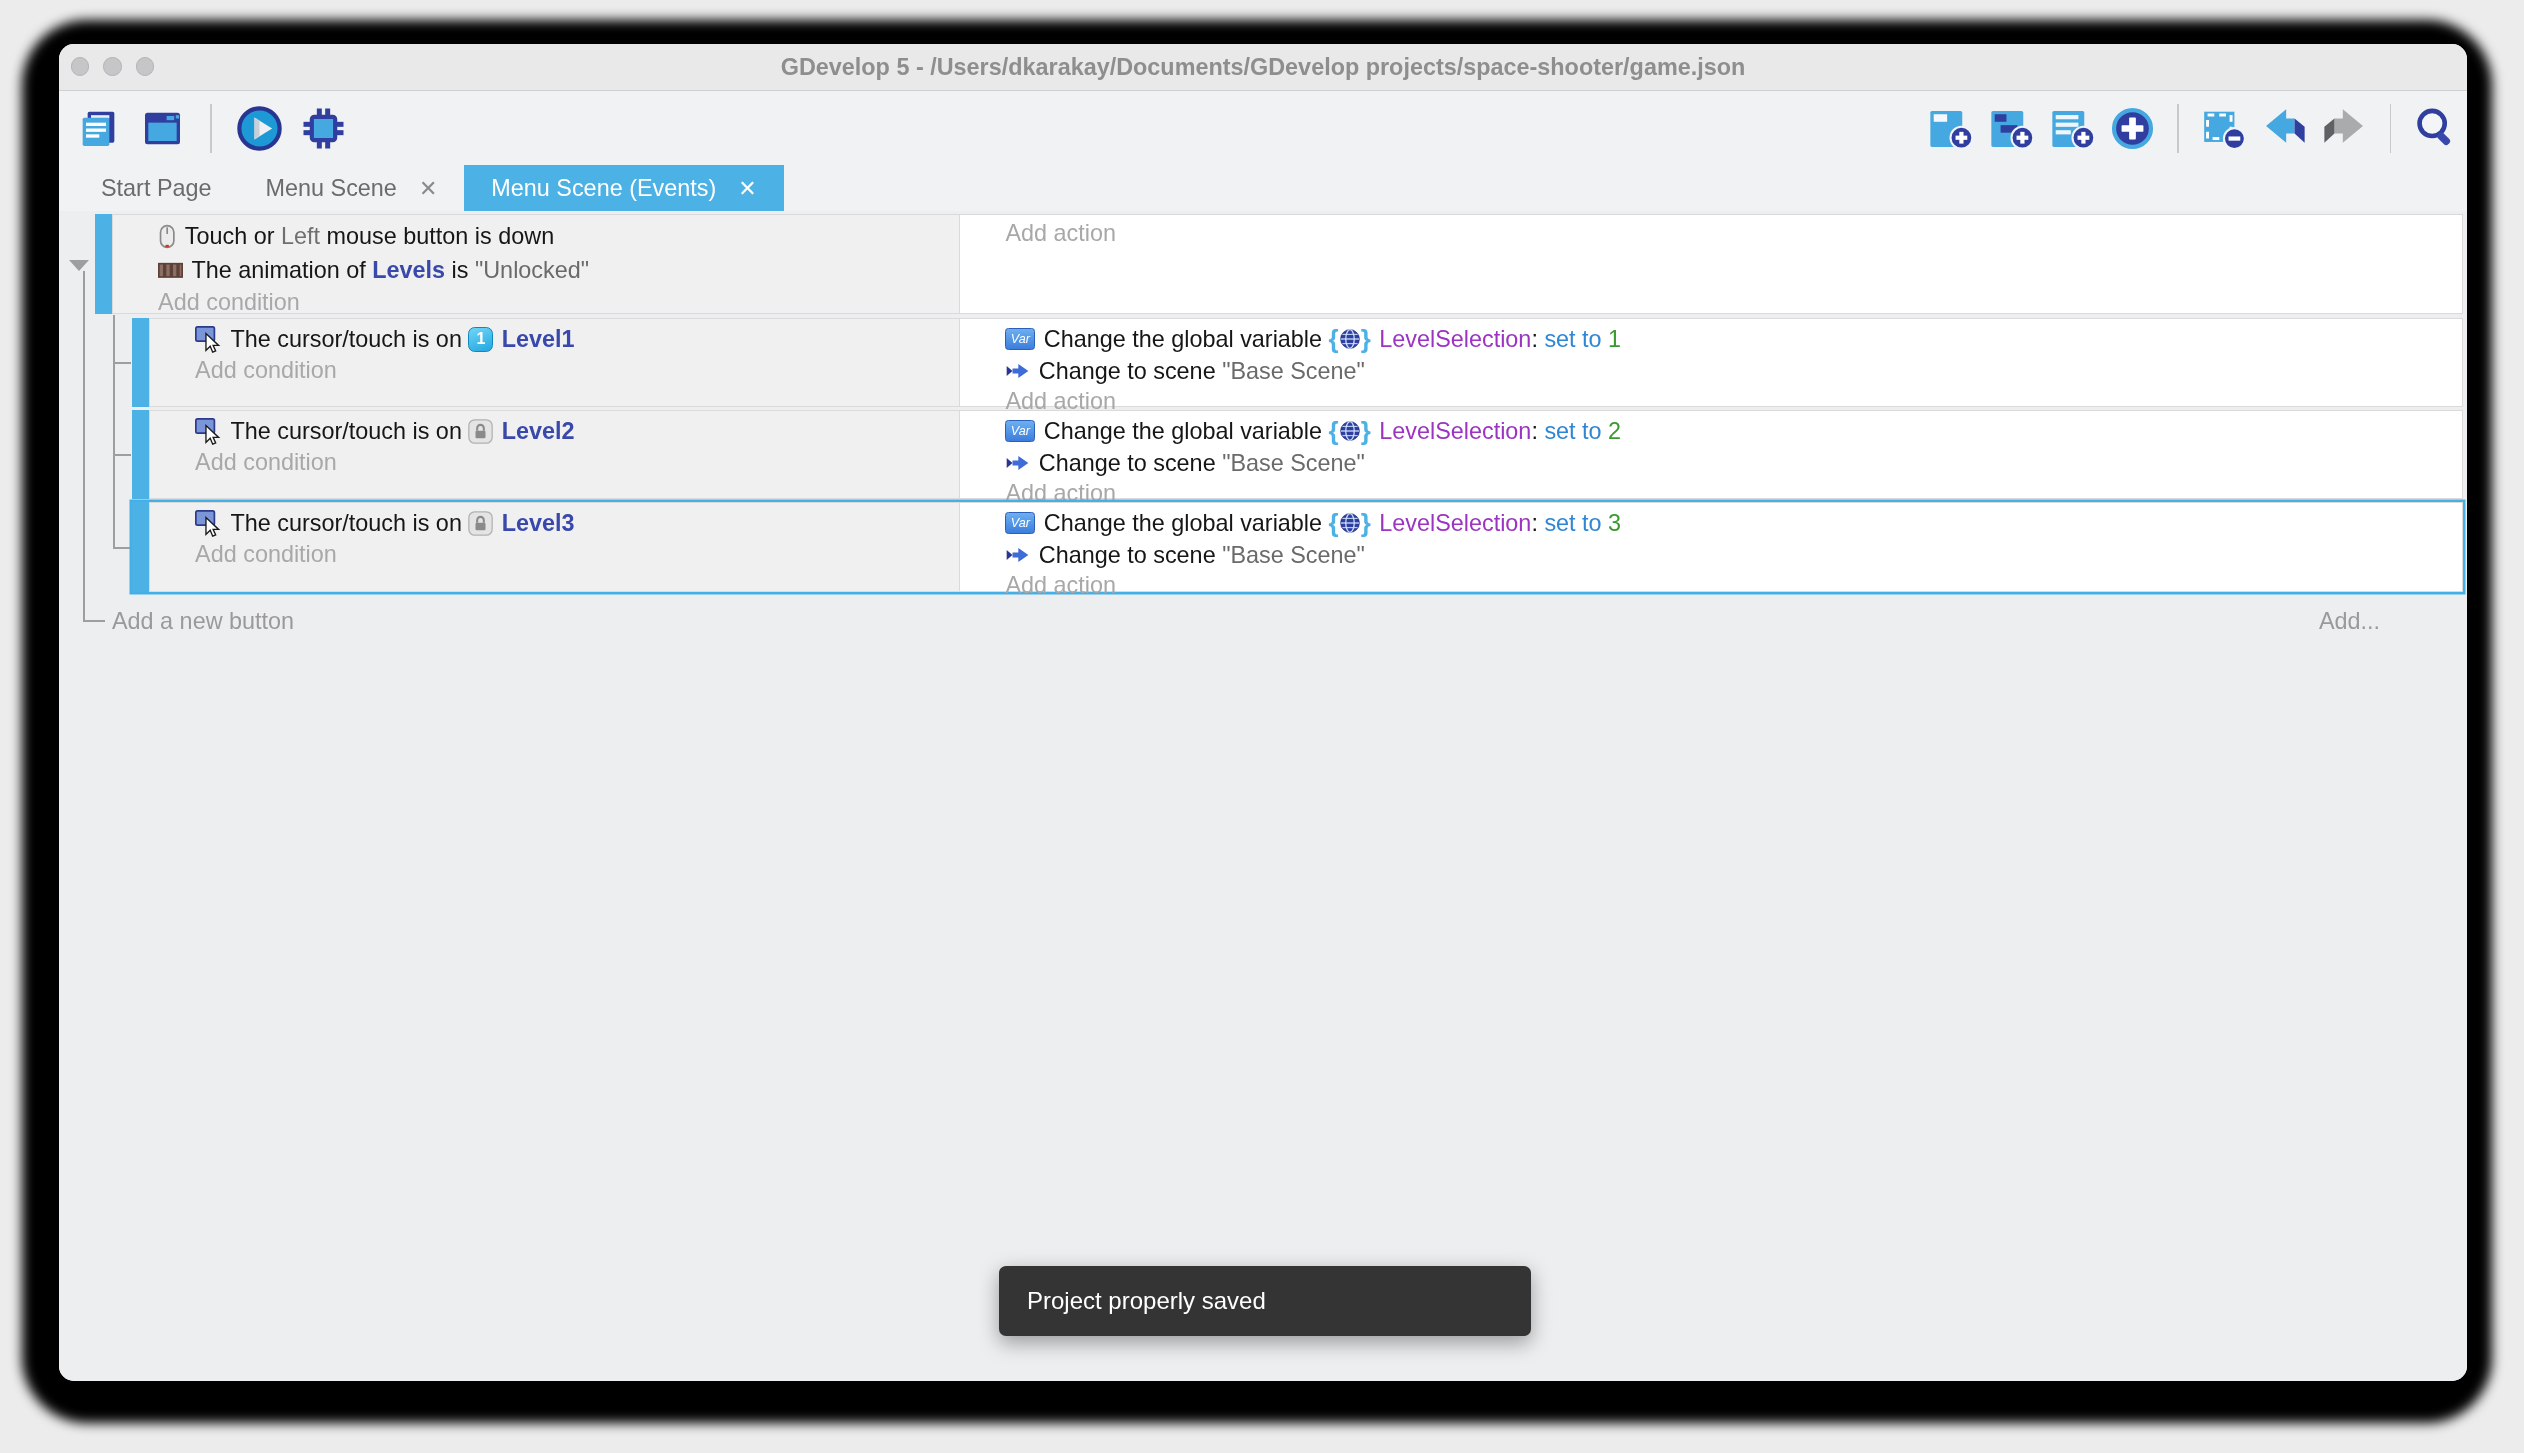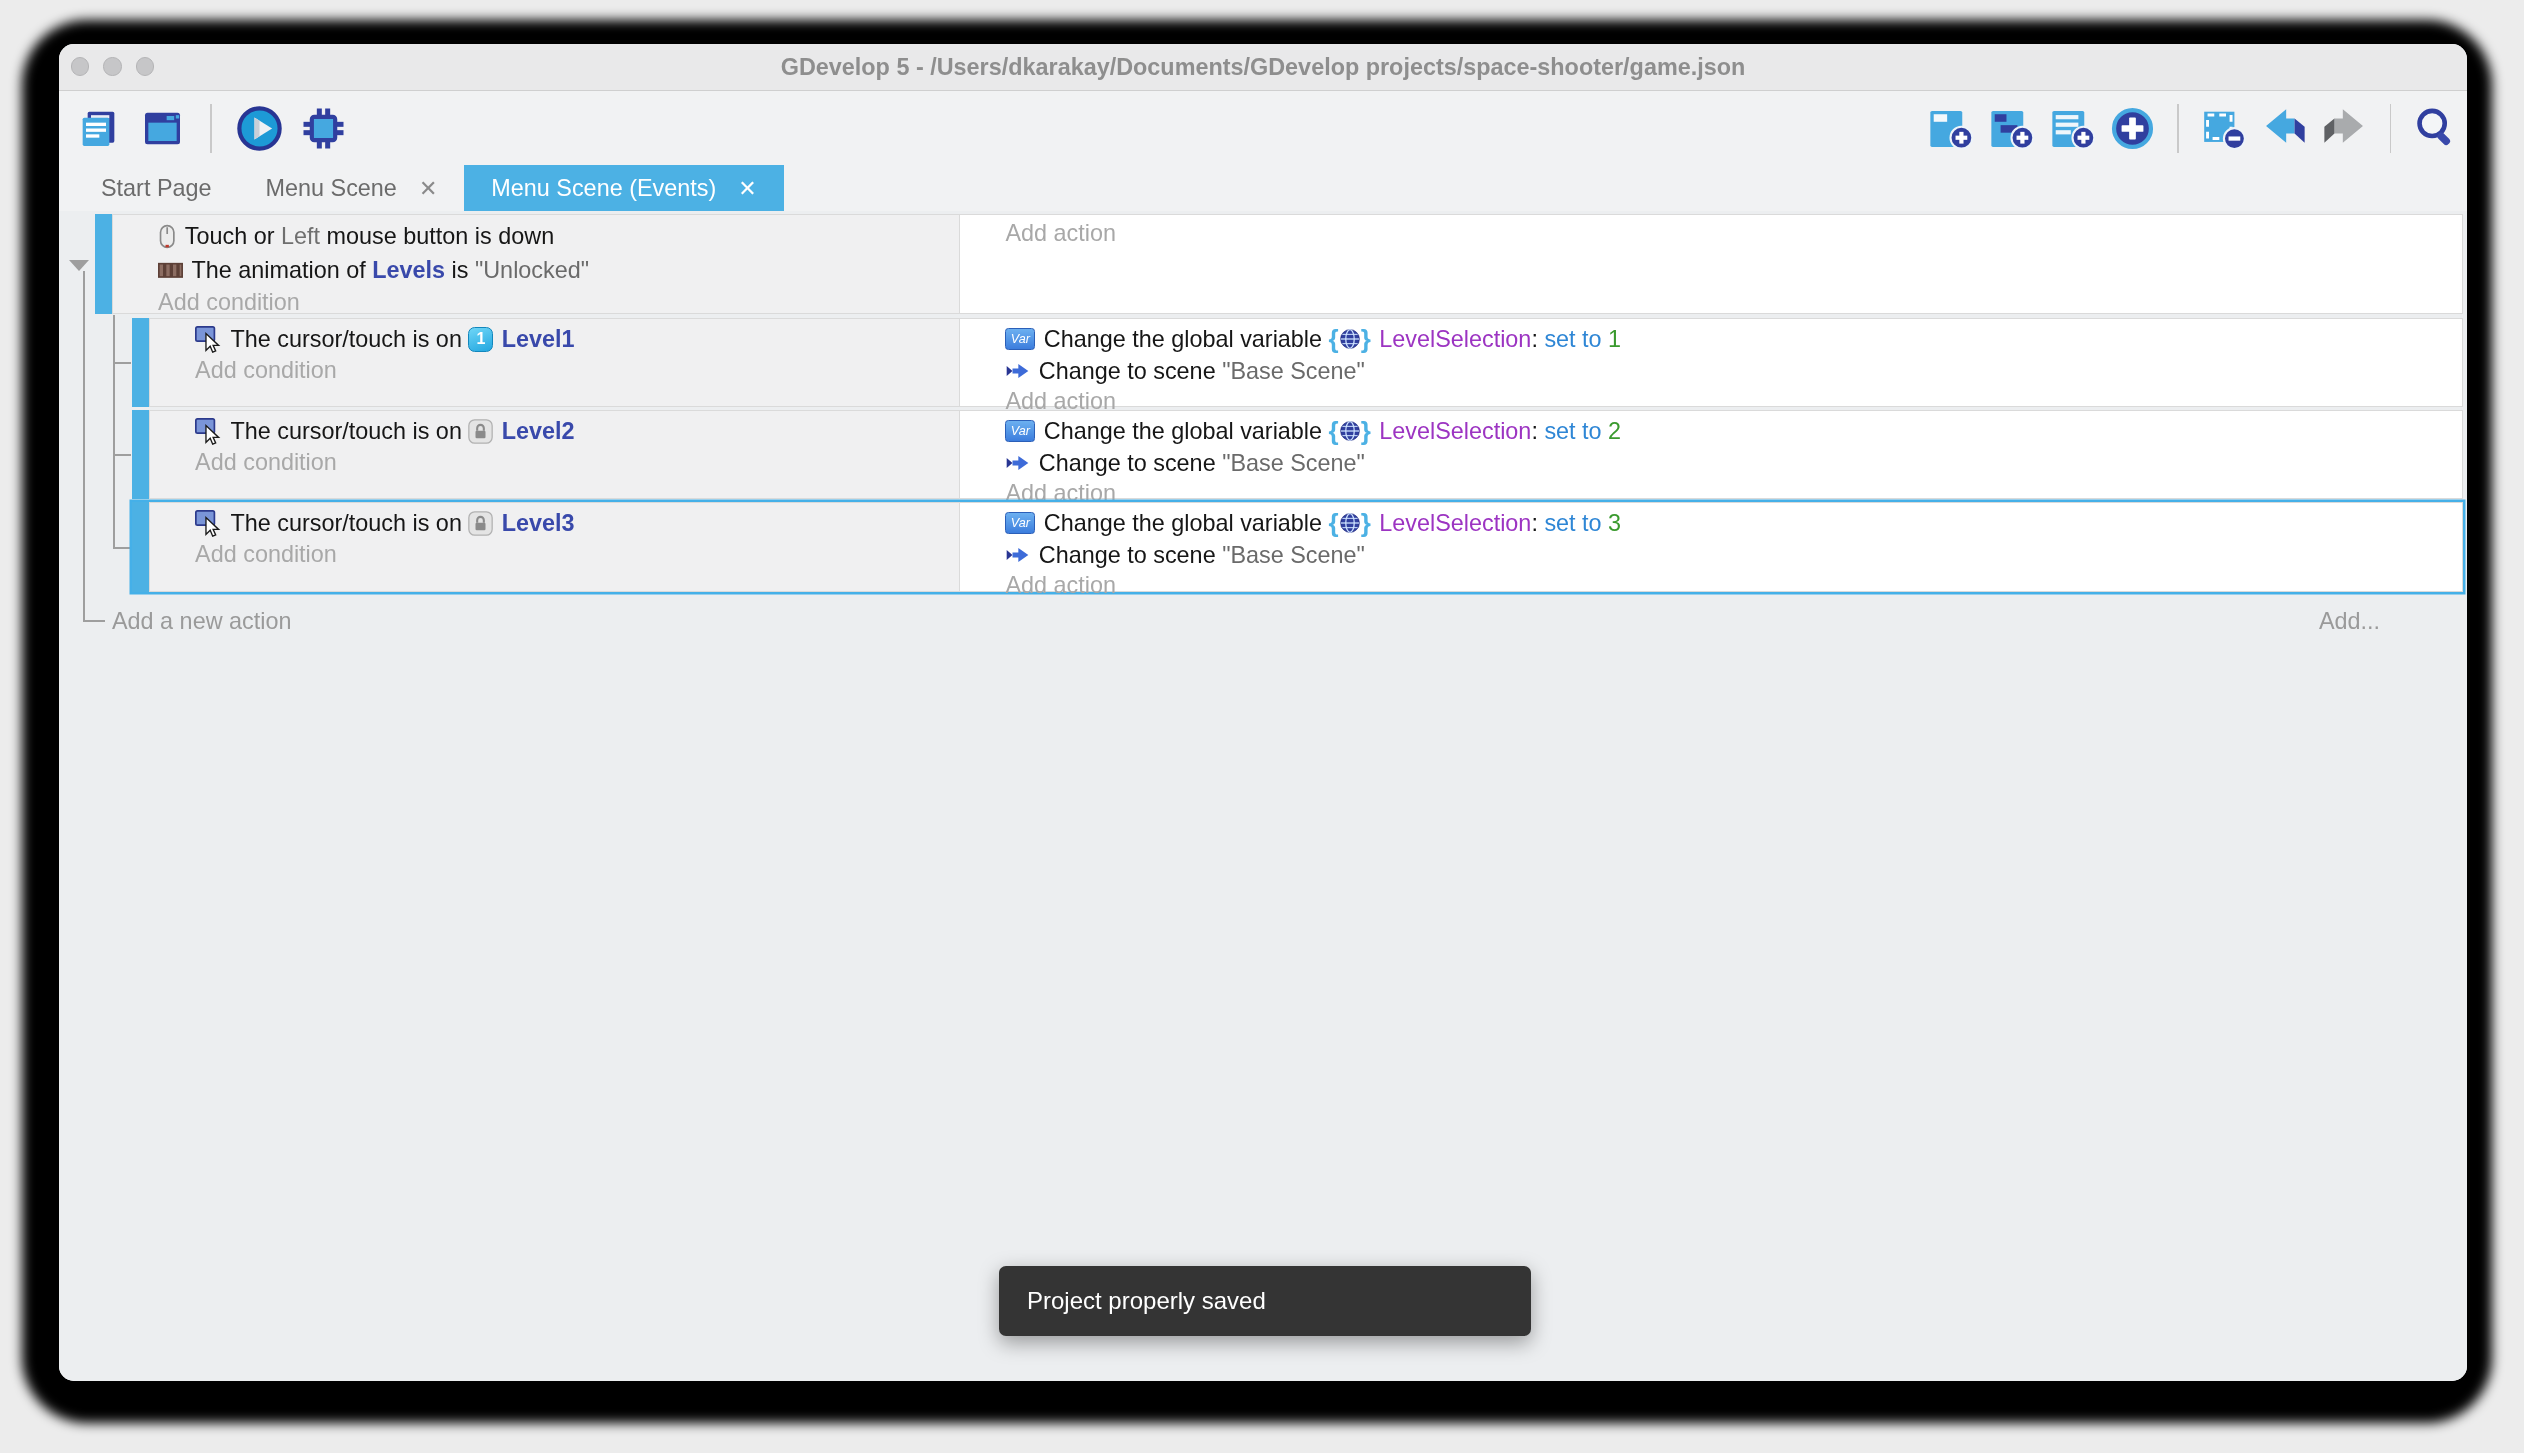--- a/index.html
+++ b/index.html
@@ -298,21 +298,21 @@
                     <line x1="4" y1="7.5" x2="22" y2="7.5" stroke="#cfe3ff" stroke-width="1.2"></line>
                     <line x1="4" y1="18.5" x2="22" y2="18.5" stroke="#cfe3ff" stroke-width="1.2"></line>
                   </svg></span><span class="brace">}</span></span><span class="rt-variable">LevelSelection</span><span class="rt-text">: </span><span class="rt-operator">set to </span><span class="rt-number">3</span></div>
             <div class="line" style="height: 32px;"><span class="ic"><svg width="25" height="22" viewBox="0 0 30 26" xmlns="http://www.w3.org/2000/svg">
                   <path d="M2 7 L9 13 L2 19 Z" fill="#283593"></path>
                   <path d="M9 10 h7 V4.5 L28 13 L16 21.5 V16 H9 Z" fill="#3d6bd8"></path>
                 </svg></span><span class="rt-text">Change to scene </span><span class="rt-string">"Base Scene"</span></div>
             <div class="line placeholder" style="height: 28.5px;"><span>Add action</span></div>
           </div>
         </div>
-        <div class="addlabel" style="left: 53px; top: 397px;">Add a new action</div>
+        <div class="addlabel" style="left: 53px; top: 397px;">Add a new button</div>
         <div class="addlabel" style="right: 87px; top: 397px; margin-left: 42px;">Add...</div>
       </div>
 
     <div class="toast">
       <span>Project properly saved</span>
     </div>
   </div>
 </div>
 
 

